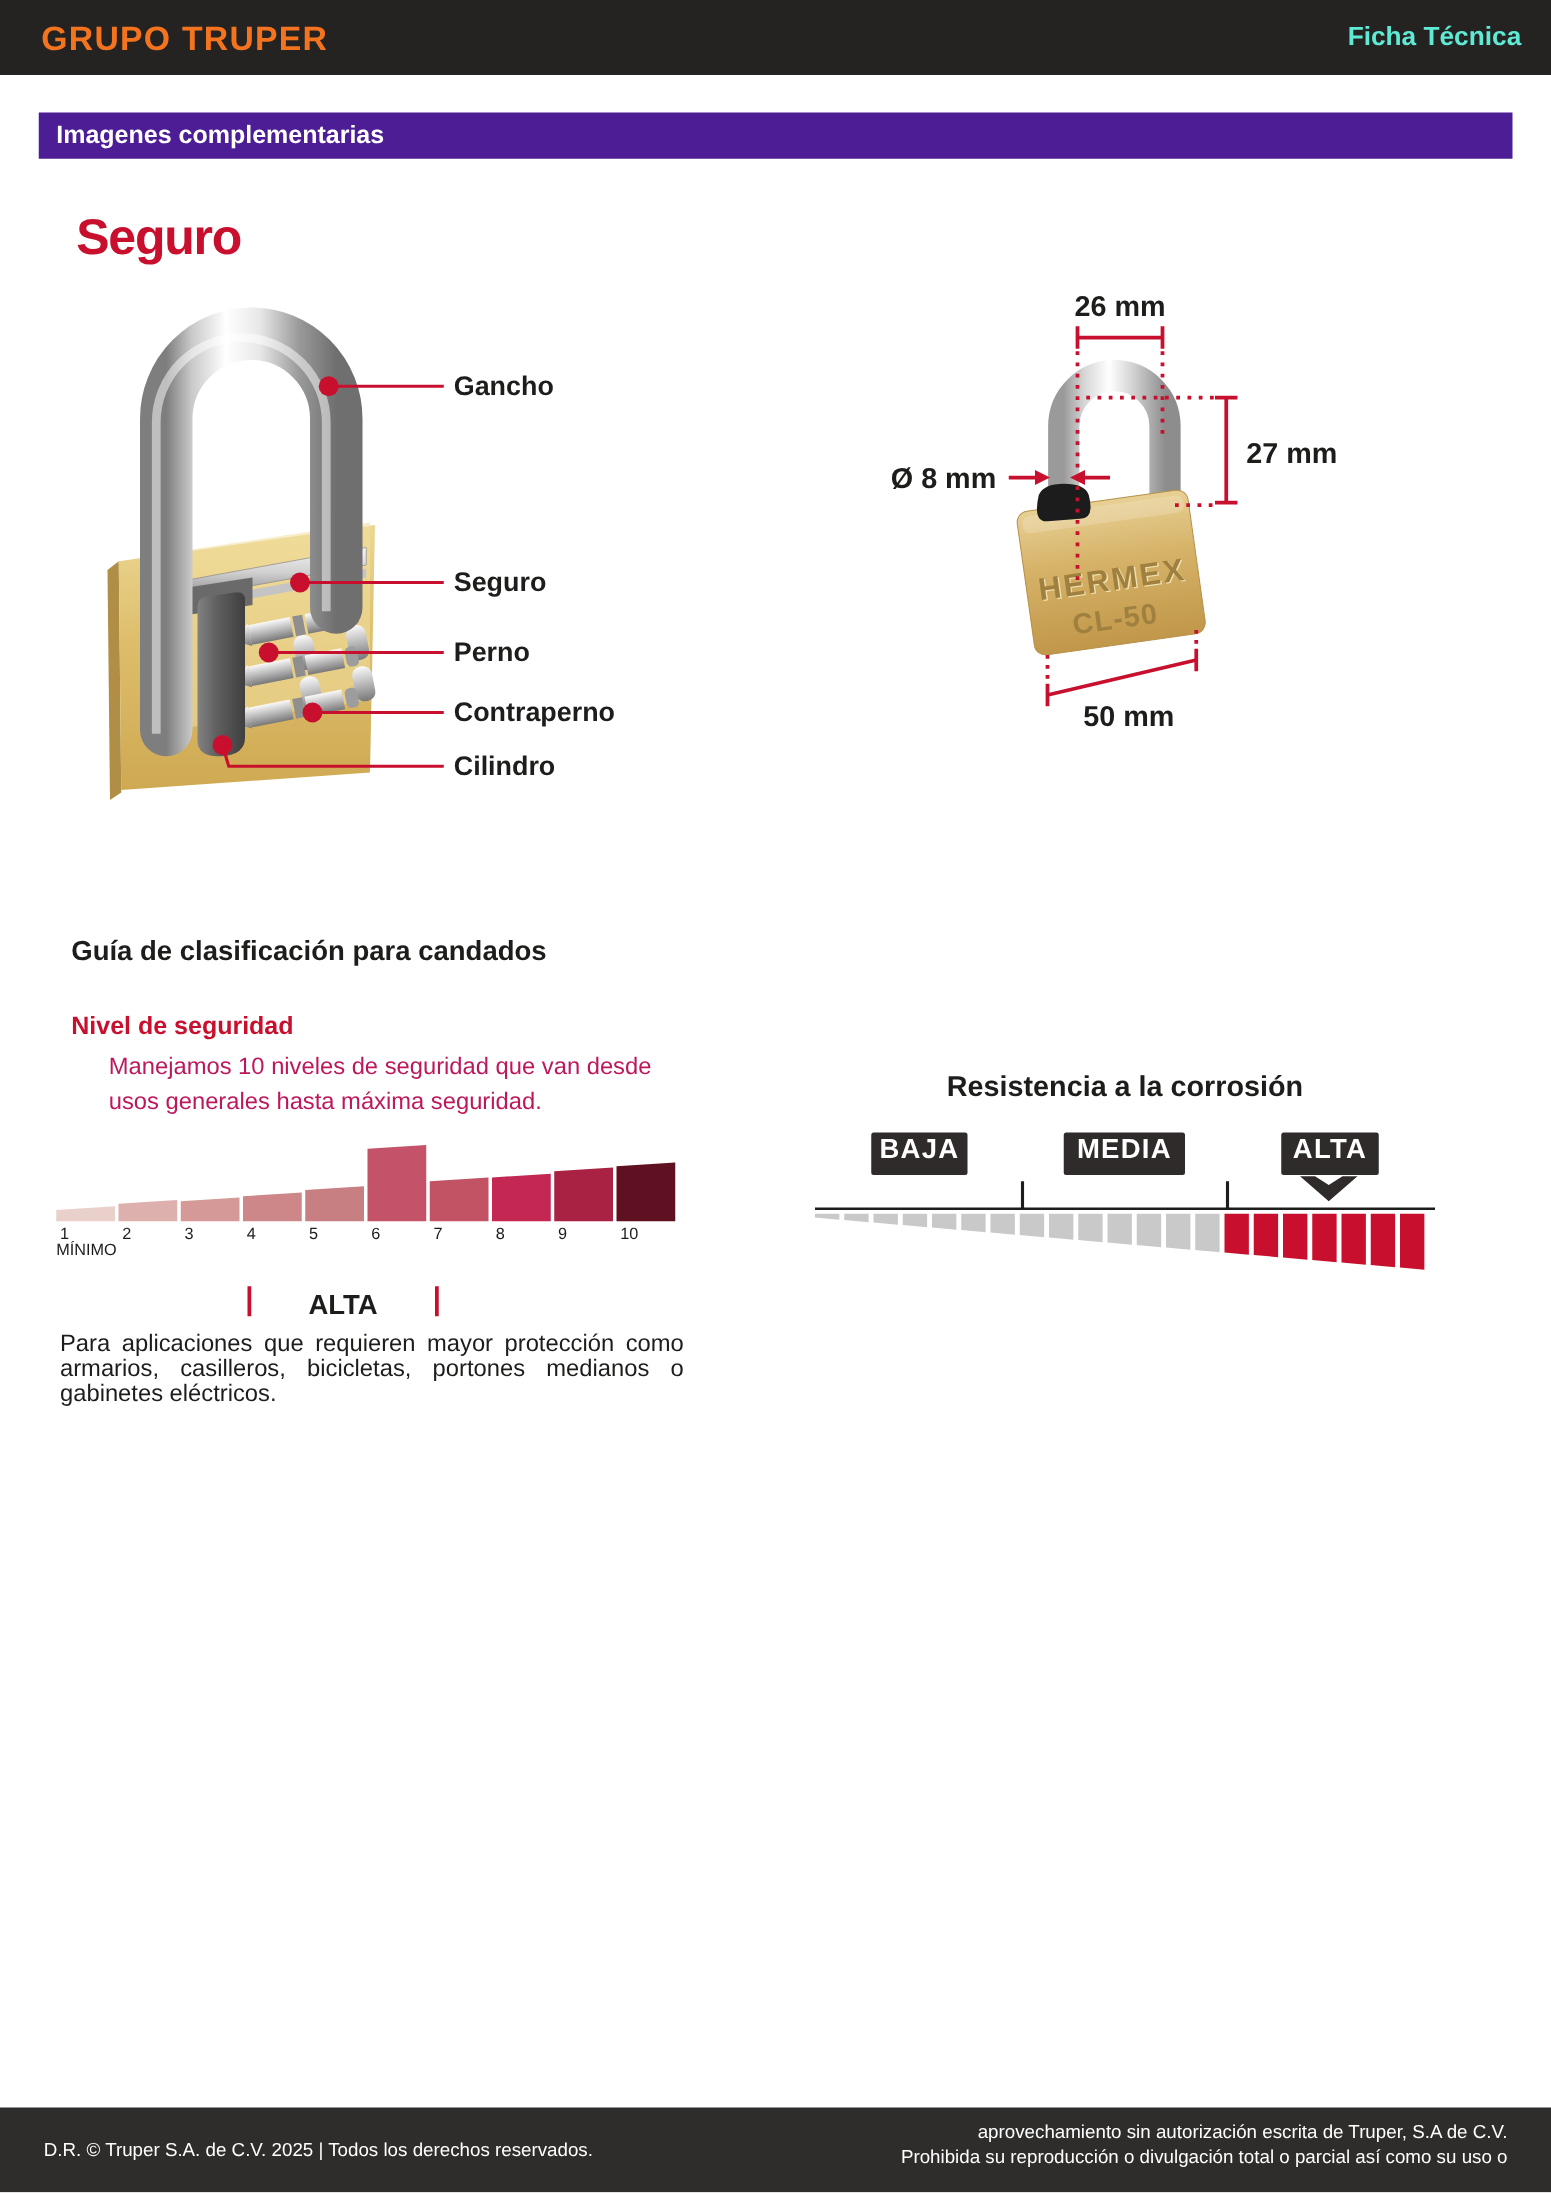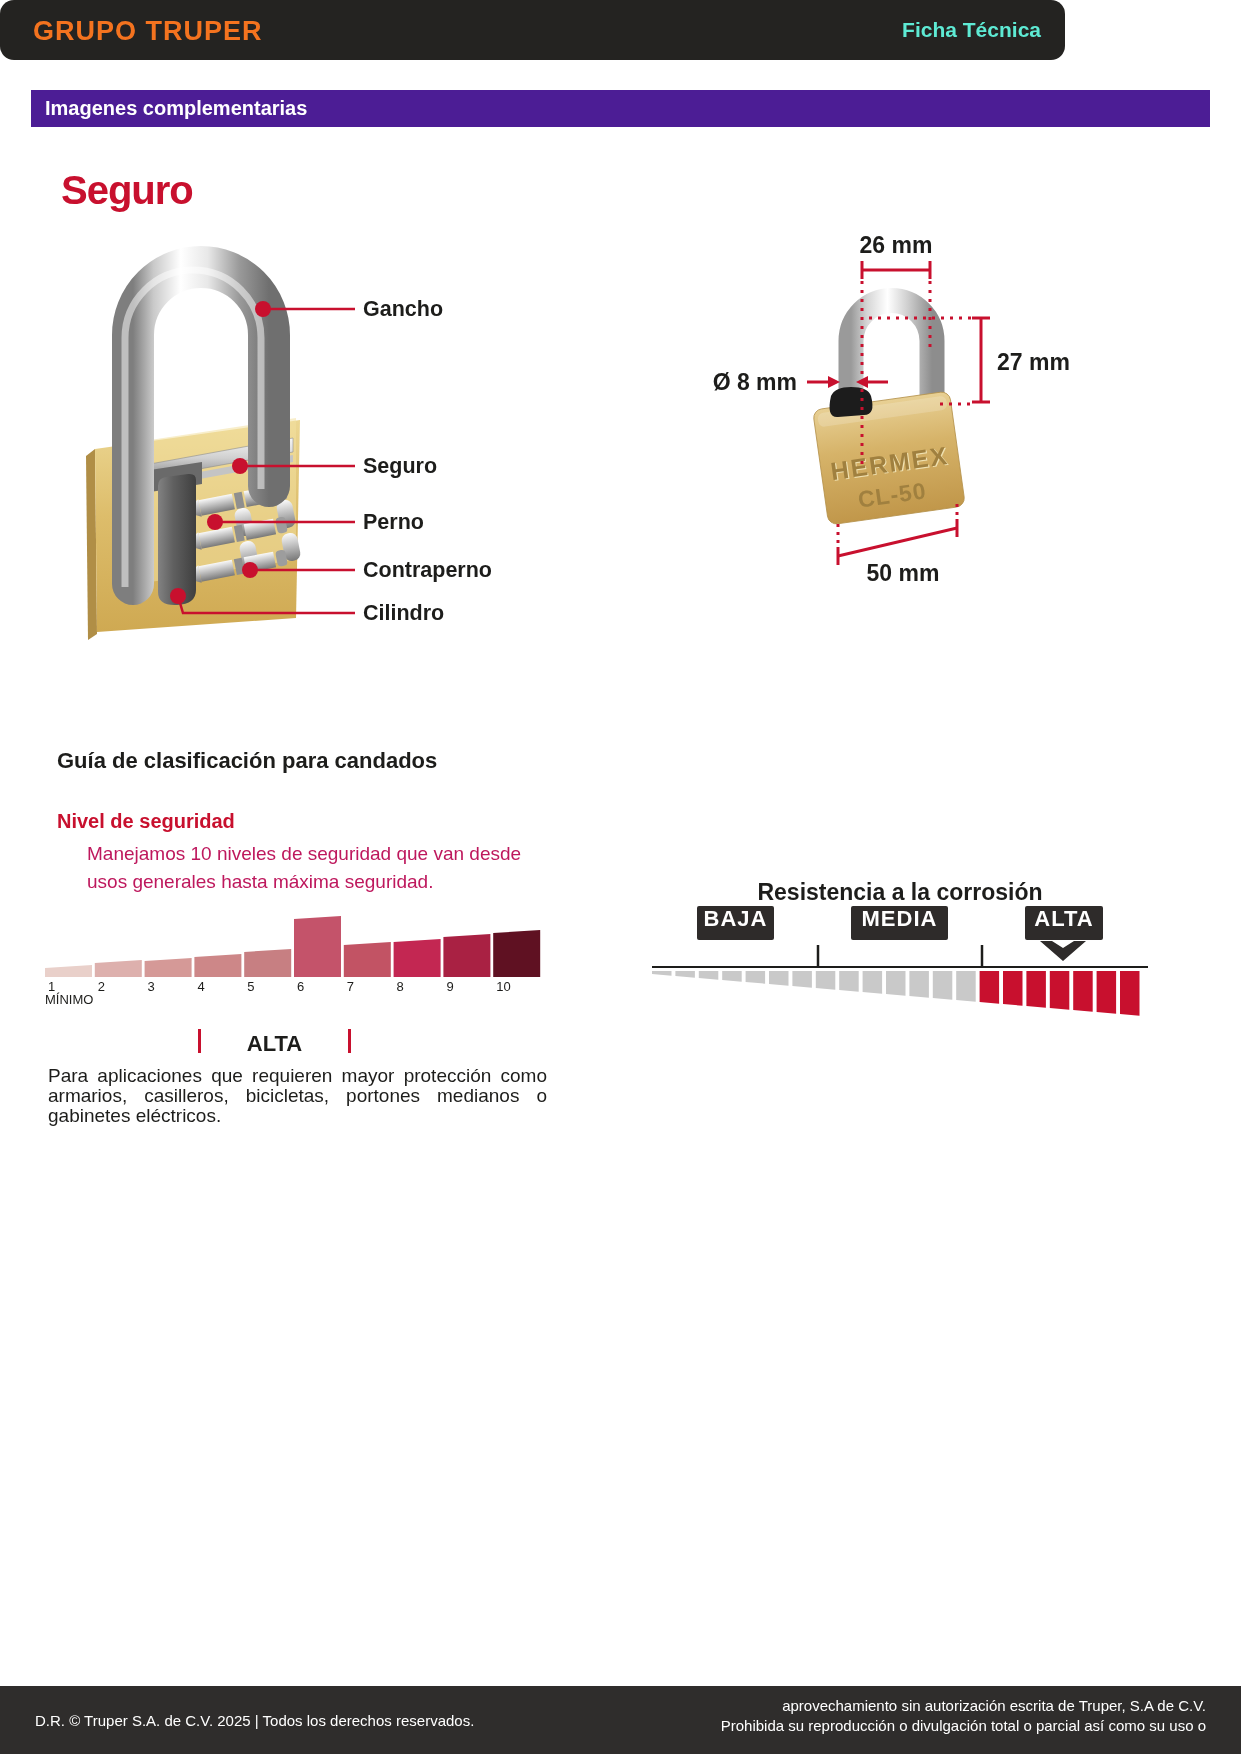--- a/index.html
+++ b/index.html
@@ -1,42 +1,42 @@
 <!DOCTYPE html>
 <html><head>
 <meta charset="utf-8">
 <style>
   * { margin:0; padding:0; box-sizing:border-box; }
   html,body { background:#ffffff; }
   body { font-family:"Liberation Sans", sans-serif; color:#1d1d1b; }
   #page { position:relative; width:1241px; height:1754px; background:#ffffff; overflow:hidden; margin:0 auto; }
 
   
-  .header { position:absolute; left:0; top:0; width:1065px; height:60px; background:#242321;border-radius:14px; }
+  .header { position:absolute; left:0; top:0; width:1241px; height:60px; background:#242321; }
   .brand { position:absolute; left:33px; top:16px; font-size:27px; font-weight:bold; letter-spacing:1px; color:#f4731f; }
   .doc-type { position:absolute; right:24px; top:18px; font-size:21px; font-weight:bold; color:#5eead4; }
 
   
   .banner { position:absolute; left:31px; top:90px; width:1179px; height:37px; background:#4c1d95; display:flex; align-items:center; }
   .banner span { color:#ffffff; font-size:20px; font-weight:bold; padding-left:14px; }
 
   .partes-title { position:absolute; left:61px; top:168px; font-size:40px; font-weight:bold; letter-spacing:-1px; color:#c8102e; }
 
   .fig { position:absolute; }
 
   .section-title { position:absolute; left:57px; top:748px; font-size:22px; font-weight:bold; color:#1d1d1b; }
   .sub-red { position:absolute; left:57px; top:810px; font-size:20px; font-weight:bold; color:#c8102e; }
   .desc { position:absolute; left:52px; top:840px; width:478px; font-size:19px; line-height:28px; color:#be185d;margin-left:35px; }
 
   .alta-tick { position:absolute; top:1029px; width:3px; height:24px; background:#c8102e; }
   .alta-label { position:absolute; left:198px; top:1031px; width:153px; text-align:center; font-size:22px; font-weight:bold; color:#1d1d1b; }
 
   .usage { position:absolute; left:48px; top:1066px; width:499px; font-size:19px; line-height:20px; text-align:justify; color:#1d1d1b; }
 
-  .corr-title { position:absolute; left:640px; top:856px; width:520px; text-align:center; font-size:23px; font-weight:bold; color:#1d1d1b;margin-top:23px; }
+  .corr-title { position:absolute; left:640px; top:856px; width:520px; text-align:center; font-size:23px; font-weight:bold; color:#1d1d1b; }
   .zone-box { position:absolute; top:906px; height:34px; background:#2e2b2a; border-radius:2px; color:#ffffff; font-weight:bold; font-size:22px; display:flex; align-items:flex-start; justify-content:center; letter-spacing:1px; }
   .zone-baja  { left:697px; width:77px; }
   .zone-media { left:851px; width:97px; }
   .zone-alta  { left:1025px; width:78px; }
 
   
   .footer { position:absolute; left:0; top:1686px; width:1241px; height:68px; background:#2f2d2c; color:#ffffff; }
   .footer-left { position:absolute; left:35px; top:26px; font-size:15px; }
   .footer-right { position:absolute; right:35px; top:10px; font-size:15px; text-align:right; line-height:20px; }
 

